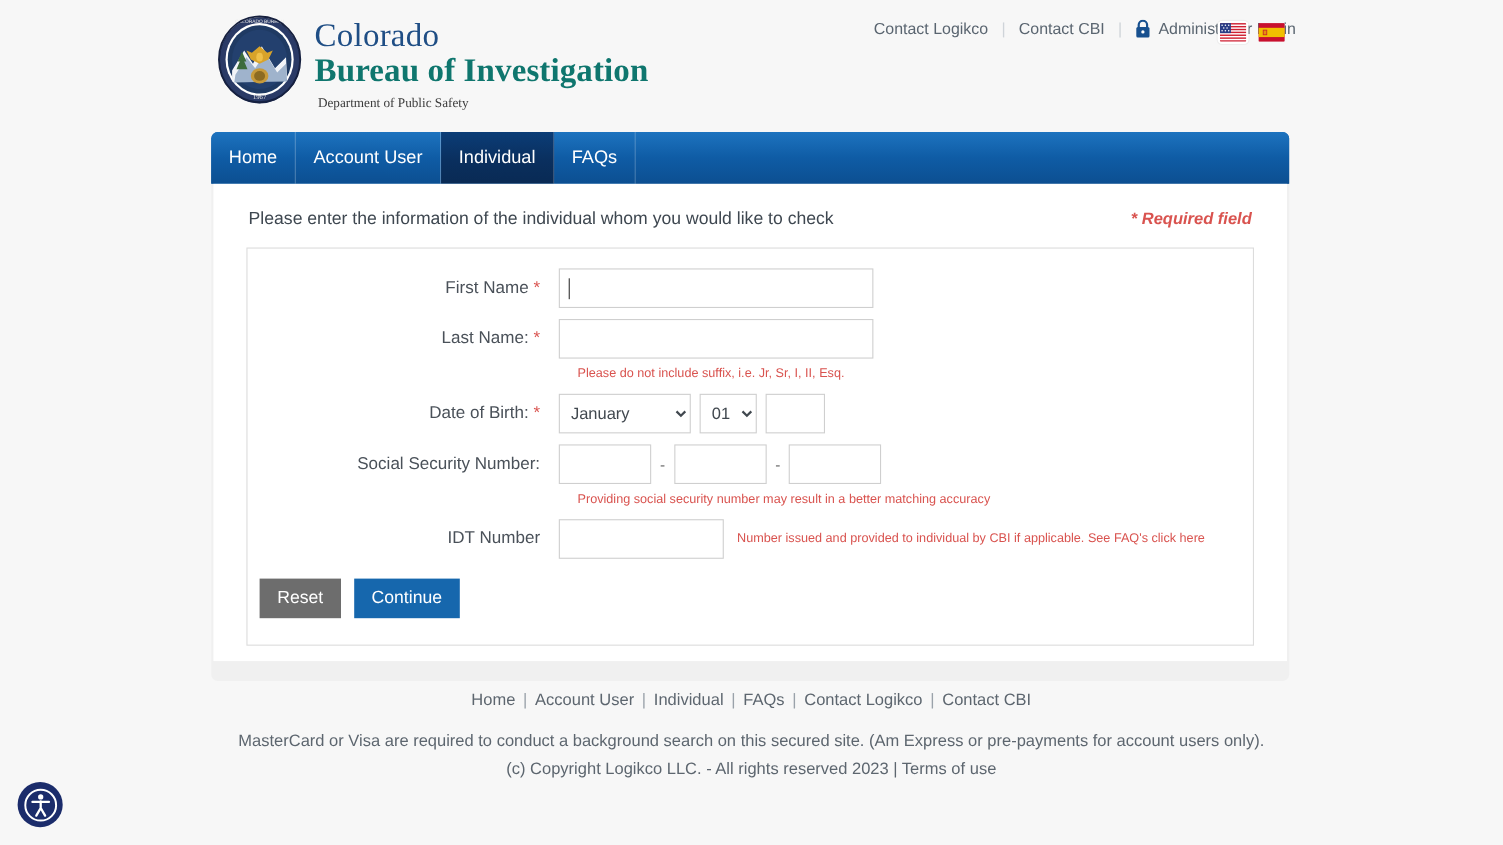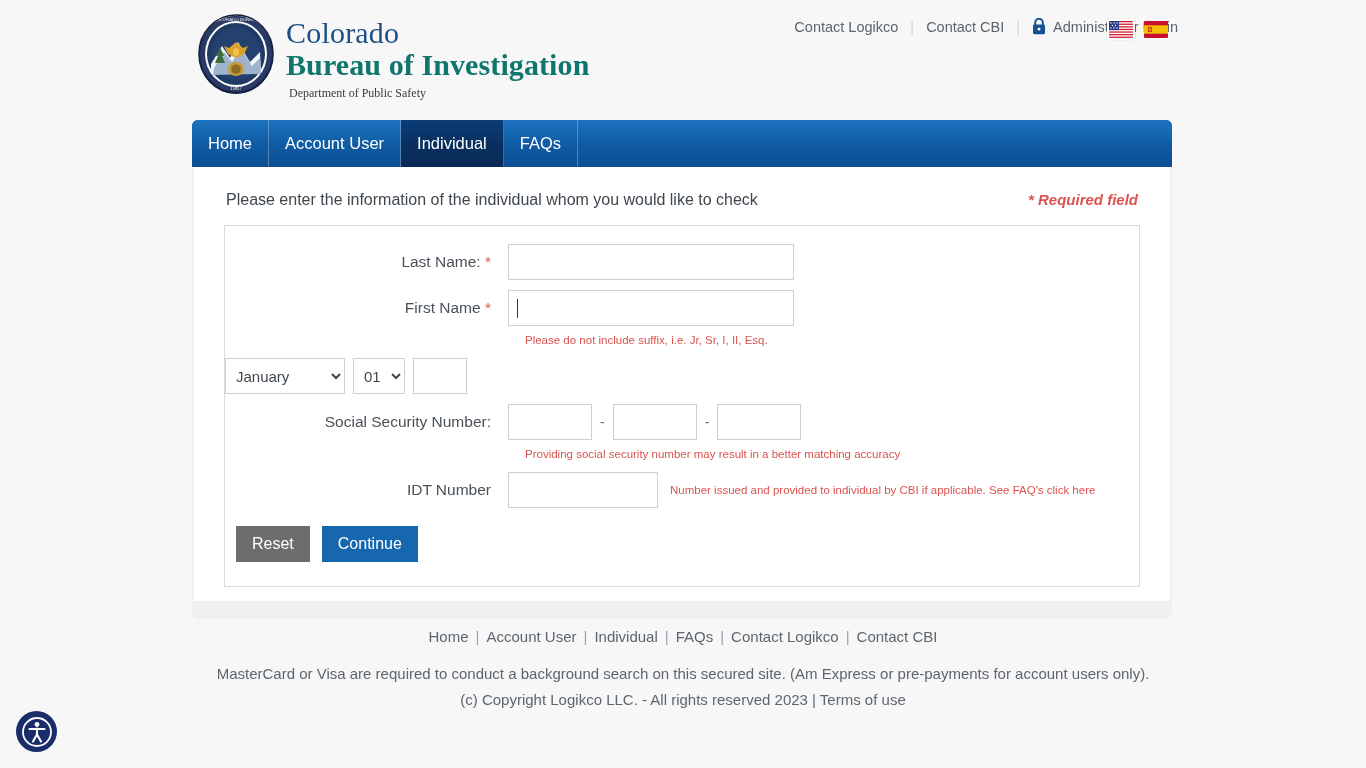--- a/index.html
+++ b/index.html
@@ -382,43 +382,47 @@
 
     <div class="intro-row">
       <div class="intro-text">Please enter the information of the individual whom you would like to check</div>
       <div class="required-note">* Required field</div>
     </div>
 
     <div class="form-panel">
 
       <div class="frow">
         <div class="flabel">
-          <span>Last Name:</span>
-          <span class="req">*</span>
-        </div>
-        <div class="ctrl">
-          <input type="text" class="in-name" value="" style="">
-        </div>
-      </div>
-
-      <div class="frow">
-        <div class="flabel">
           <span>First Name</span>
           <span class="req">*</span>
         </div>
         <div class="ctrl">
           <span class="field-wrap">
             <input type="text" class="in-name in-focus" value="" style="">
             <span class="caret"></span>
           </span>
         </div>
       </div>
+
+      <div class="frow">
+        <div class="flabel">
+          <span>Last Name:</span>
+          <span class="req">*</span>
+        </div>
+        <div class="ctrl">
+          <input type="text" class="in-name" value="" style="">
+        </div>
+      </div>
       <div class="hint">Please do not include suffix, i.e. Jr, Sr, I, II, Esq.</div>
 
       <div class="frow">
+        <div class="flabel">
+          <span>Date of Birth:</span>
+          <span class="req">*</span>
+        </div>
         <div class="ctrl">
           <select class="sel-month"><option value="January">January</option><option value="February">February</option><option value="March">March</option><option value="April">April</option><option value="May">May</option><option value="June">June</option><option value="July">July</option><option value="August">August</option><option value="September">September</option><option value="October">October</option><option value="November">November</option><option value="December">December</option></select>
           <select class="sel-day"><option value="01">01</option><option value="02">02</option><option value="03">03</option><option value="04">04</option><option value="05">05</option><option value="06">06</option><option value="07">07</option><option value="08">08</option><option value="09">09</option><option value="10">10</option><option value="11">11</option><option value="12">12</option><option value="13">13</option><option value="14">14</option><option value="15">15</option><option value="16">16</option><option value="17">17</option><option value="18">18</option><option value="19">19</option><option value="20">20</option><option value="21">21</option><option value="22">22</option><option value="23">23</option><option value="24">24</option><option value="25">25</option><option value="26">26</option><option value="27">27</option><option value="28">28</option><option value="29">29</option><option value="30">30</option><option value="31">31</option></select>
           <input type="text" class="in-year" value="" style="">
         </div>
       </div>
 
       <div class="frow" style="margin-top:10px;">
         <div class="flabel">
           <span>Social Security Number:</span>

